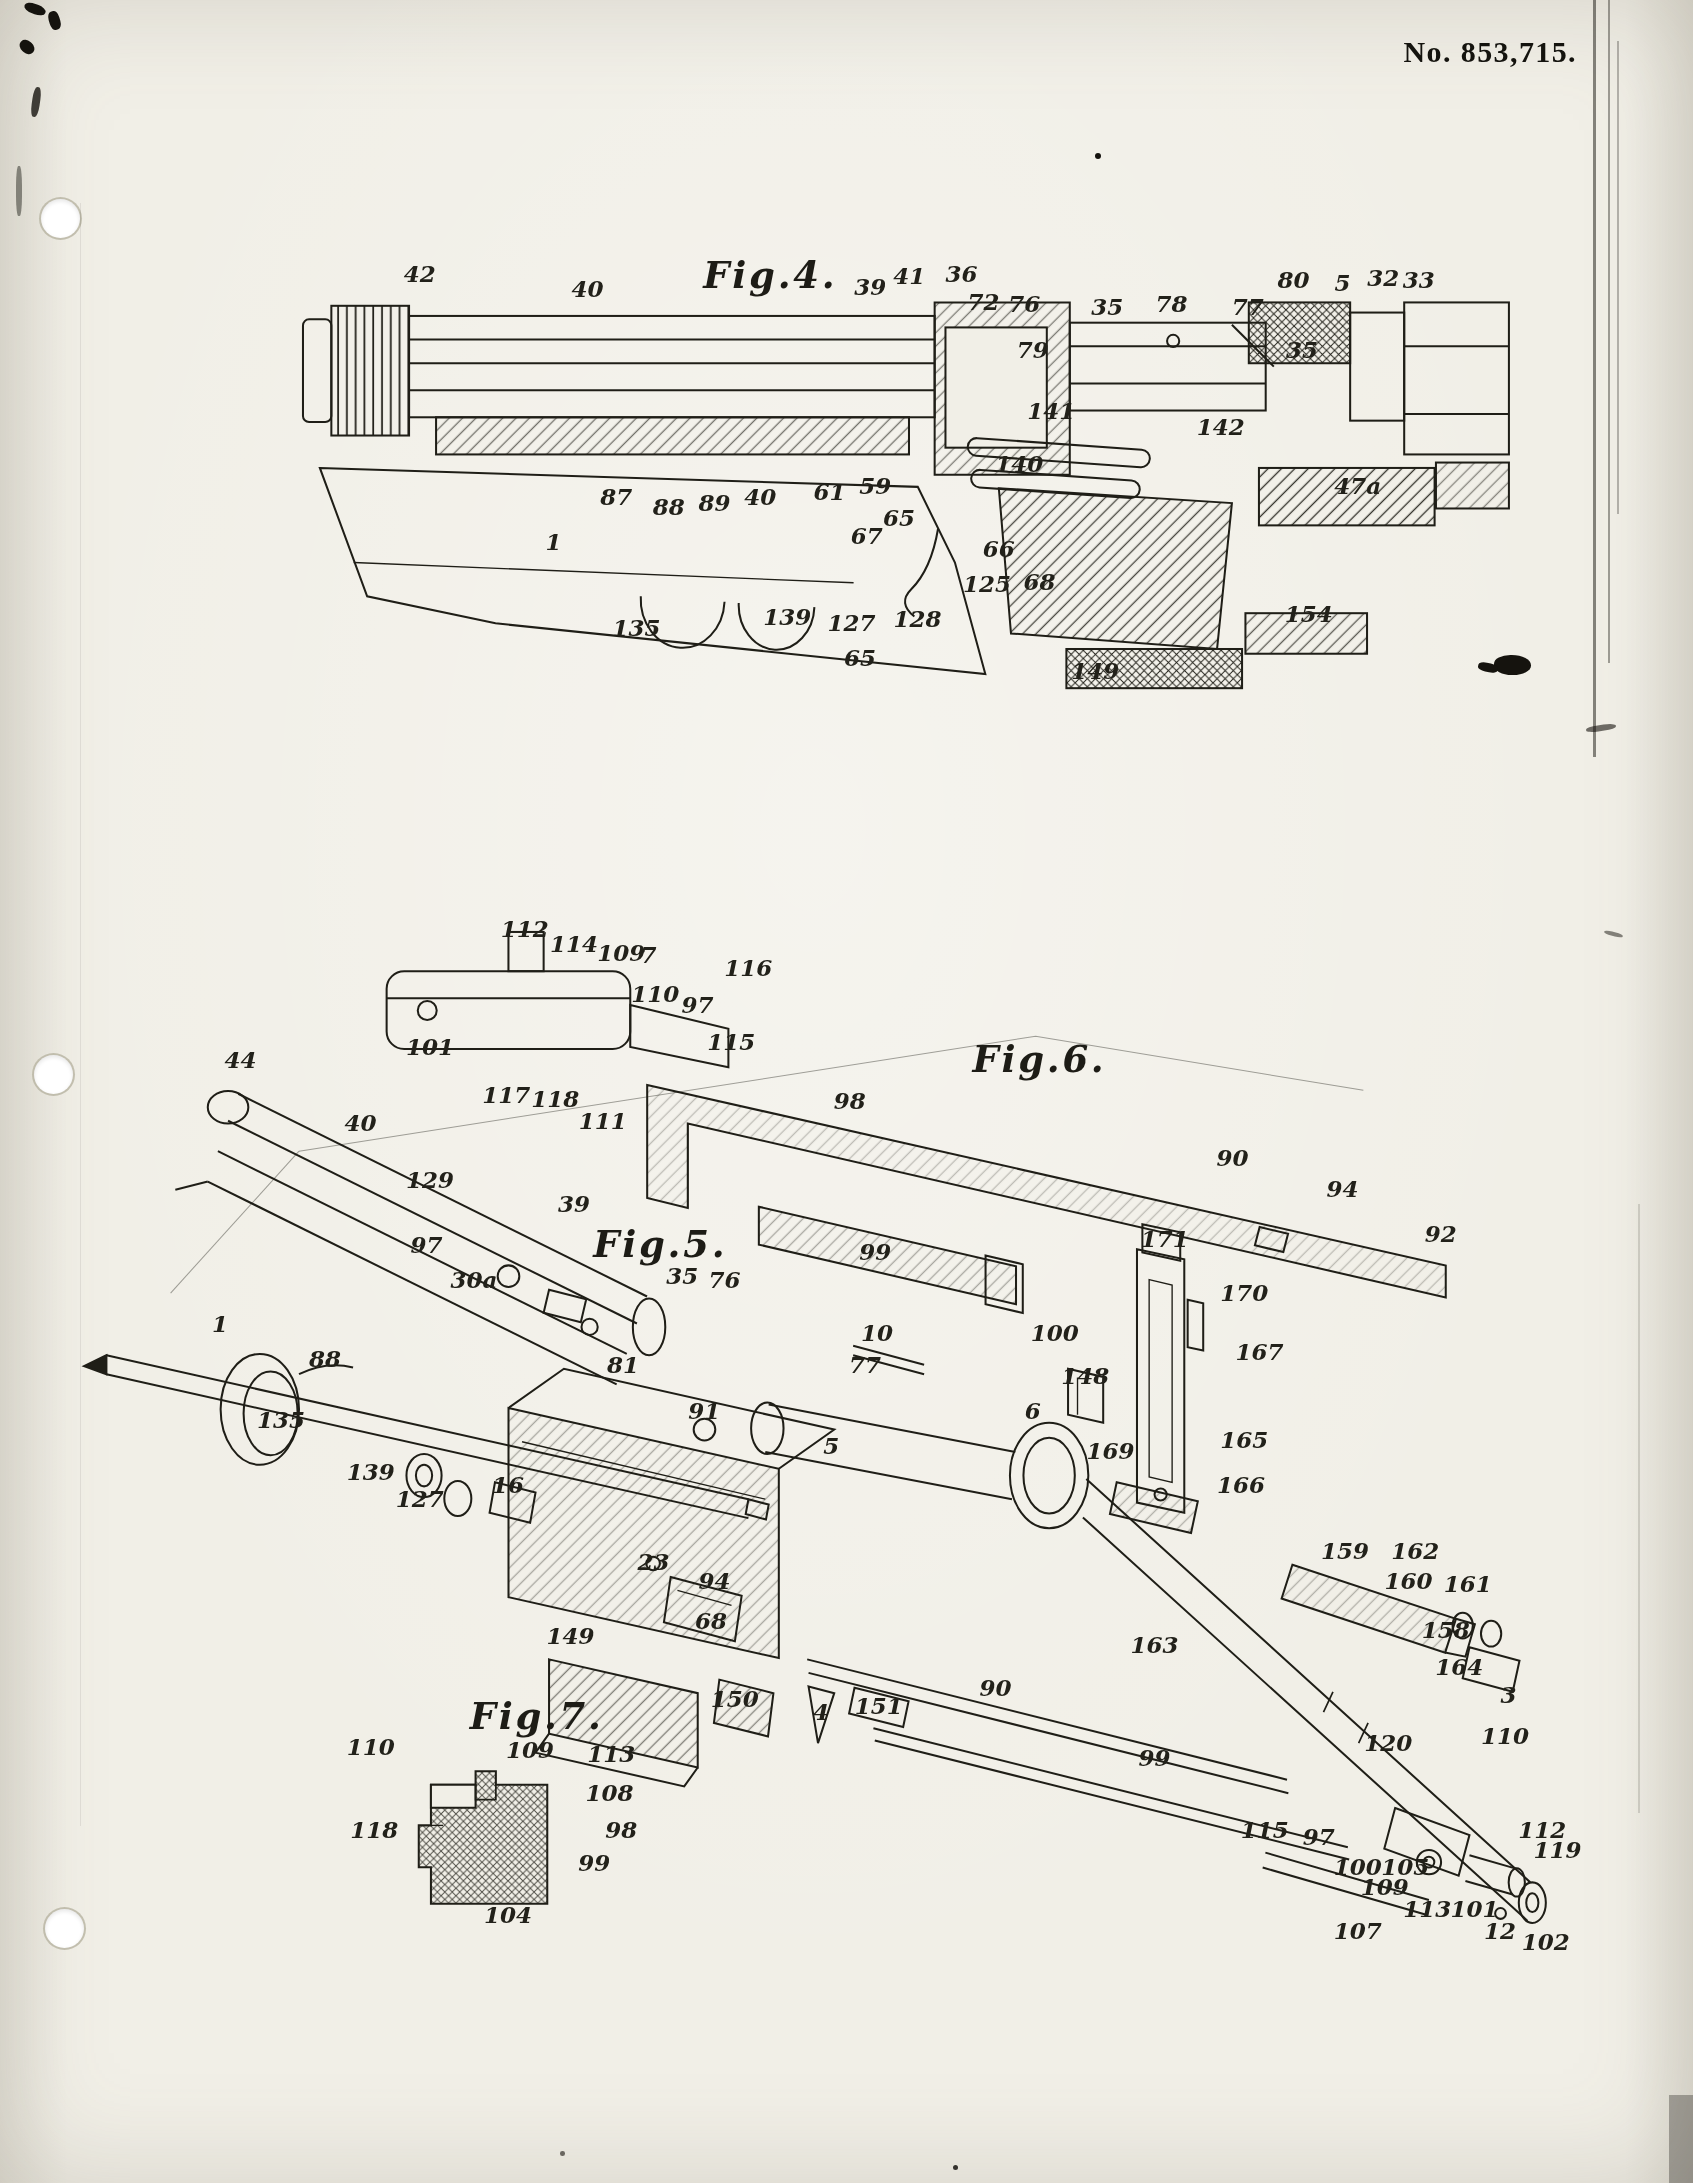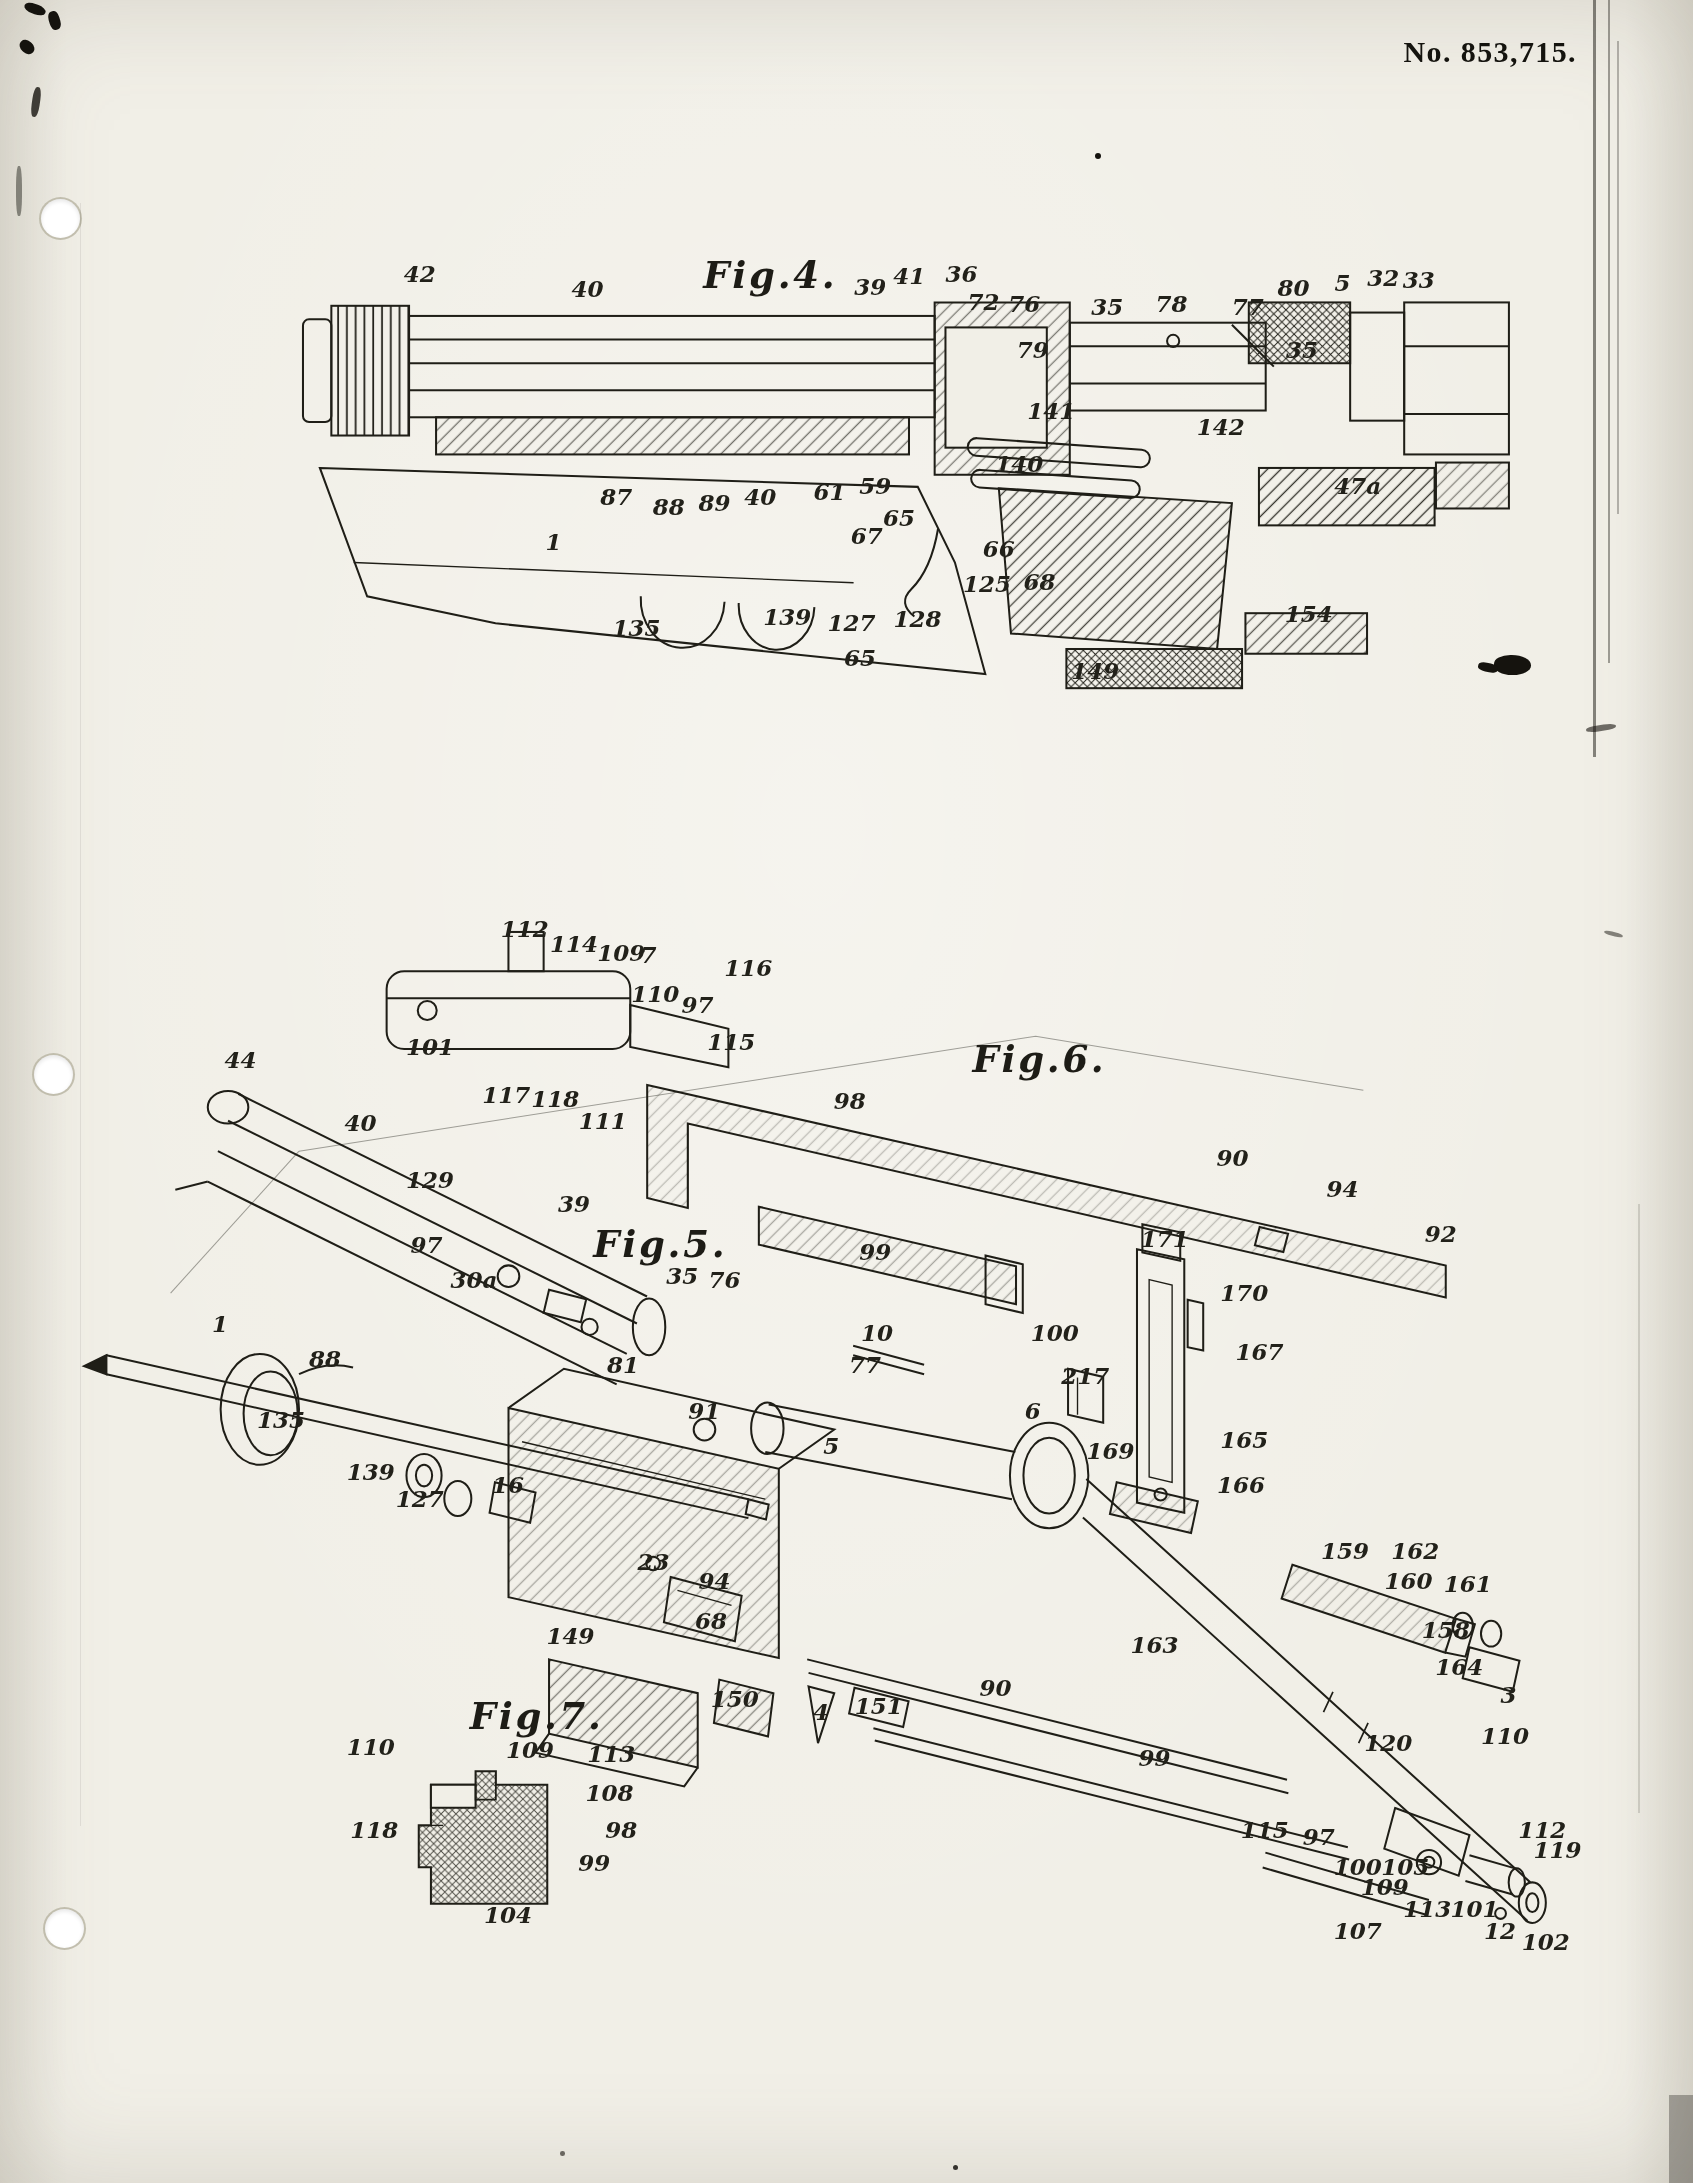--- a/index.html
+++ b/index.html
@@ -257,21 +257,21 @@
       <span class="ref-label" style="left: 24.8%; top: 12.5%;">42</span>
       <span class="ref-label" style="left: 34.7%; top: 13.2%;">40</span>
       <span class="ref-label" style="left: 51.4%; top: 13.1%;">39</span>
       <span class="ref-label" style="left: 53.7%; top: 12.6%;">41</span>
       <span class="ref-label" style="left: 56.8%; top: 12.5%;">36</span>
       <span class="ref-label" style="left: 58.1%; top: 13.8%;">72</span>
       <span class="ref-label" style="left: 60.5%; top: 13.9%;">76</span>
       <span class="ref-label" style="left: 65.4%; top: 14%;">35</span>
       <span class="ref-label" style="left: 69.2%; top: 13.9%;">78</span>
       <span class="ref-label" style="left: 73.7%; top: 14%;">77</span>
-      <span class="ref-label" style="left: 76.4%; top: 12.8%; margin-top: 8px;">80</span>
+      <span class="ref-label" style="left: 76.4%; top: 12.8%;">80</span>
       <span class="ref-label" style="left: 79.3%; top: 12.9%;">5</span>
       <span class="ref-label" style="left: 81.7%; top: 12.7%;">32</span>
       <span class="ref-label" style="left: 83.8%; top: 12.8%;">33</span>
       <span class="ref-label" style="left: 61%; top: 16%;">79</span>
       <span class="ref-label" style="left: 76.9%; top: 16%;">35</span>
       <span class="ref-label" style="left: 62.1%; top: 18.8%;">141</span>
       <span class="ref-label" style="left: 72.1%; top: 19.5%;">142</span>
       <span class="ref-label" style="left: 60.2%; top: 21.2%;">140</span>
       <span class="ref-label" style="left: 36.4%; top: 22.7%;">87</span>
       <span class="ref-label" style="left: 39.5%; top: 23.2%;">88</span>
@@ -339,21 +339,21 @@
       <span class="ref-label" style="left: 33.7%; top: 74.9%;">149</span>
       <span class="ref-label" style="left: 43.4%; top: 77.8%;">150</span>
       <span class="ref-label" style="left: 48.5%; top: 78.4%;">4</span>
       <span class="ref-label" style="left: 51.9%; top: 78.1%;">151</span>
       <span class="ref-label" style="left: 58.8%; top: 77.3%;">90</span>
       <span class="ref-label" style="left: 68.2%; top: 80.5%;">99</span>
       <span class="ref-label" style="left: 68.2%; top: 75.3%;">163</span>
       <span class="ref-label" style="left: 68.8%; top: 56.7%;">171</span>
       <span class="ref-label" style="left: 73.5%; top: 59.2%;">170</span>
       <span class="ref-label" style="left: 74.4%; top: 61.9%;">167</span>
-      <span class="ref-label" style="left: 64.1%; top: 63%;">217</span>
+      <span class="ref-label" style="left: 64.1%; top: 63%;">148</span>
       <span class="ref-label" style="left: 65.6%; top: 66.4%;">169</span>
       <span class="ref-label" style="left: 73.5%; top: 65.9%;">165</span>
       <span class="ref-label" style="left: 73.3%; top: 68%;">166</span>
       <span class="ref-label" style="left: 78.5%; top: 71%; margin-left: 16px;">159</span>
       <span class="ref-label" style="left: 83.6%; top: 71%;">162</span>
       <span class="ref-label" style="left: 83.2%; top: 72.4%;">160</span>
       <span class="ref-label" style="left: 86.7%; top: 72.5%;">161</span>
       <span class="ref-label" style="left: 85.4%; top: 74.6%;">158</span>
       <span class="ref-label" style="left: 86.2%; top: 76.3%;">164</span>
       <span class="ref-label" style="left: 89.1%; top: 77.6%;">3</span>

